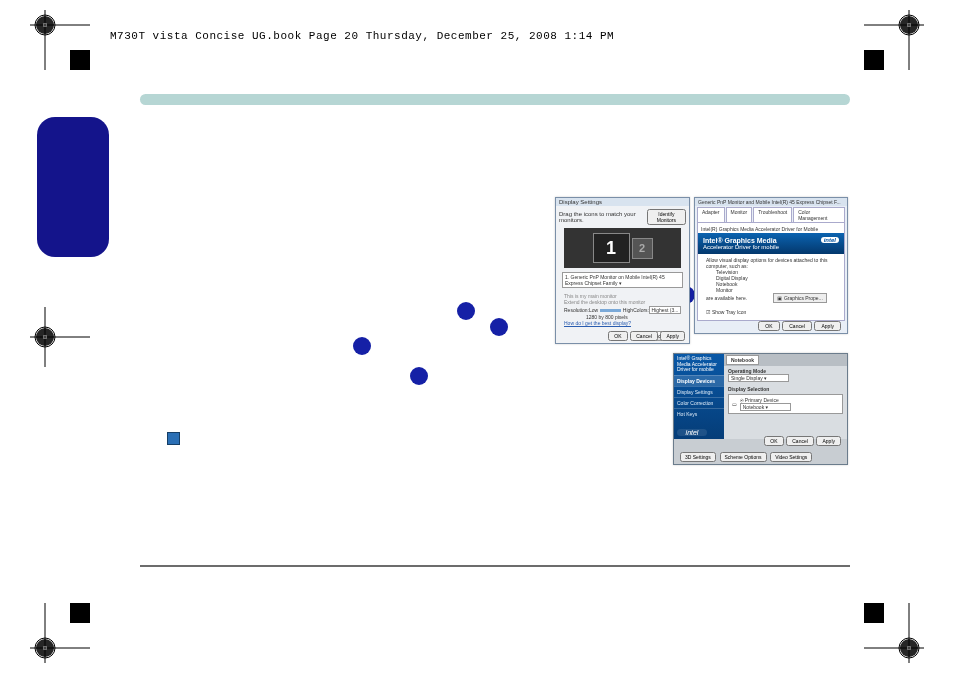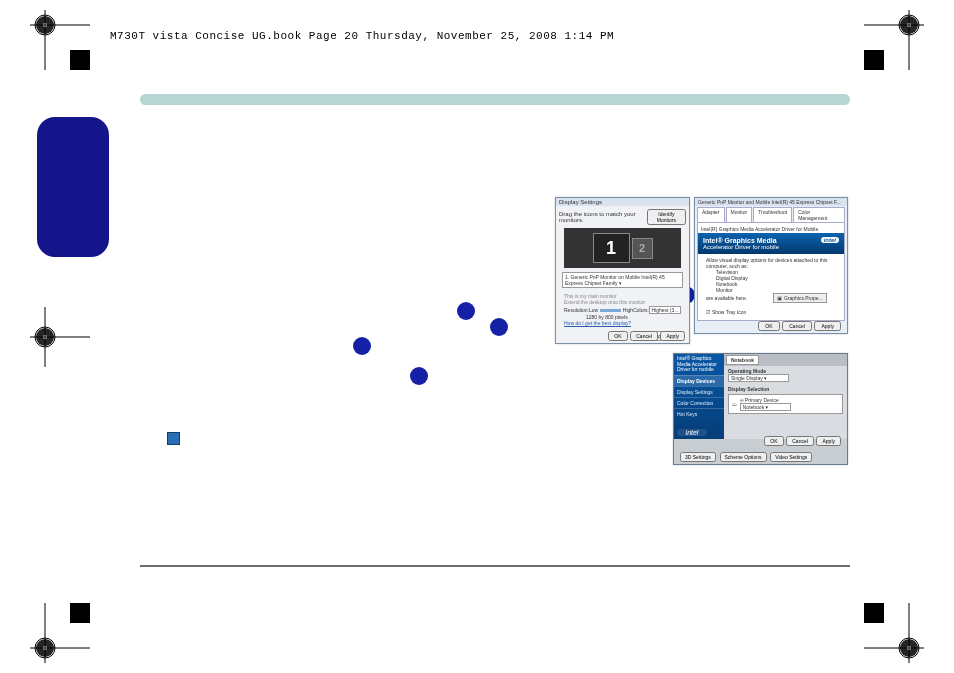--- a/index.html
+++ b/index.html
@@ -191,21 +191,21 @@
 <div class="crop ml">
 <svg viewBox="0 0 60 60">
       <circle cx="15" cy="30" r="10" fill="none" stroke="#000"></circle>
       <circle cx="15" cy="30" r="9" fill="#000" opacity="0.85"></circle>
       <circle cx="15" cy="30" r="2" fill="#fff"></circle>
       <line x1="15" y1="0" x2="15" y2="60" stroke="#000"></line>
       <line x1="0" y1="30" x2="60" y2="30" stroke="#000"></line>
     </svg>
 </div>
 
-<div class="header-line">M730T vista Concise UG.book  Page 20  Thursday, November 25, 2008  1:14 PM</div>
+<div class="header-line">M730T vista Concise UG.book  Page 20  Thursday, December 25, 2008  1:14 PM</div>
 
 <div class="blue-tab"></div>
 <div class="cyan-bar"></div>
 
 <div class="small-icon"></div>
 
 <div class="dot d1"></div>
 <div class="dot d2"></div>
 <div class="dot d3"></div>
 <div class="dot d4"></div>

